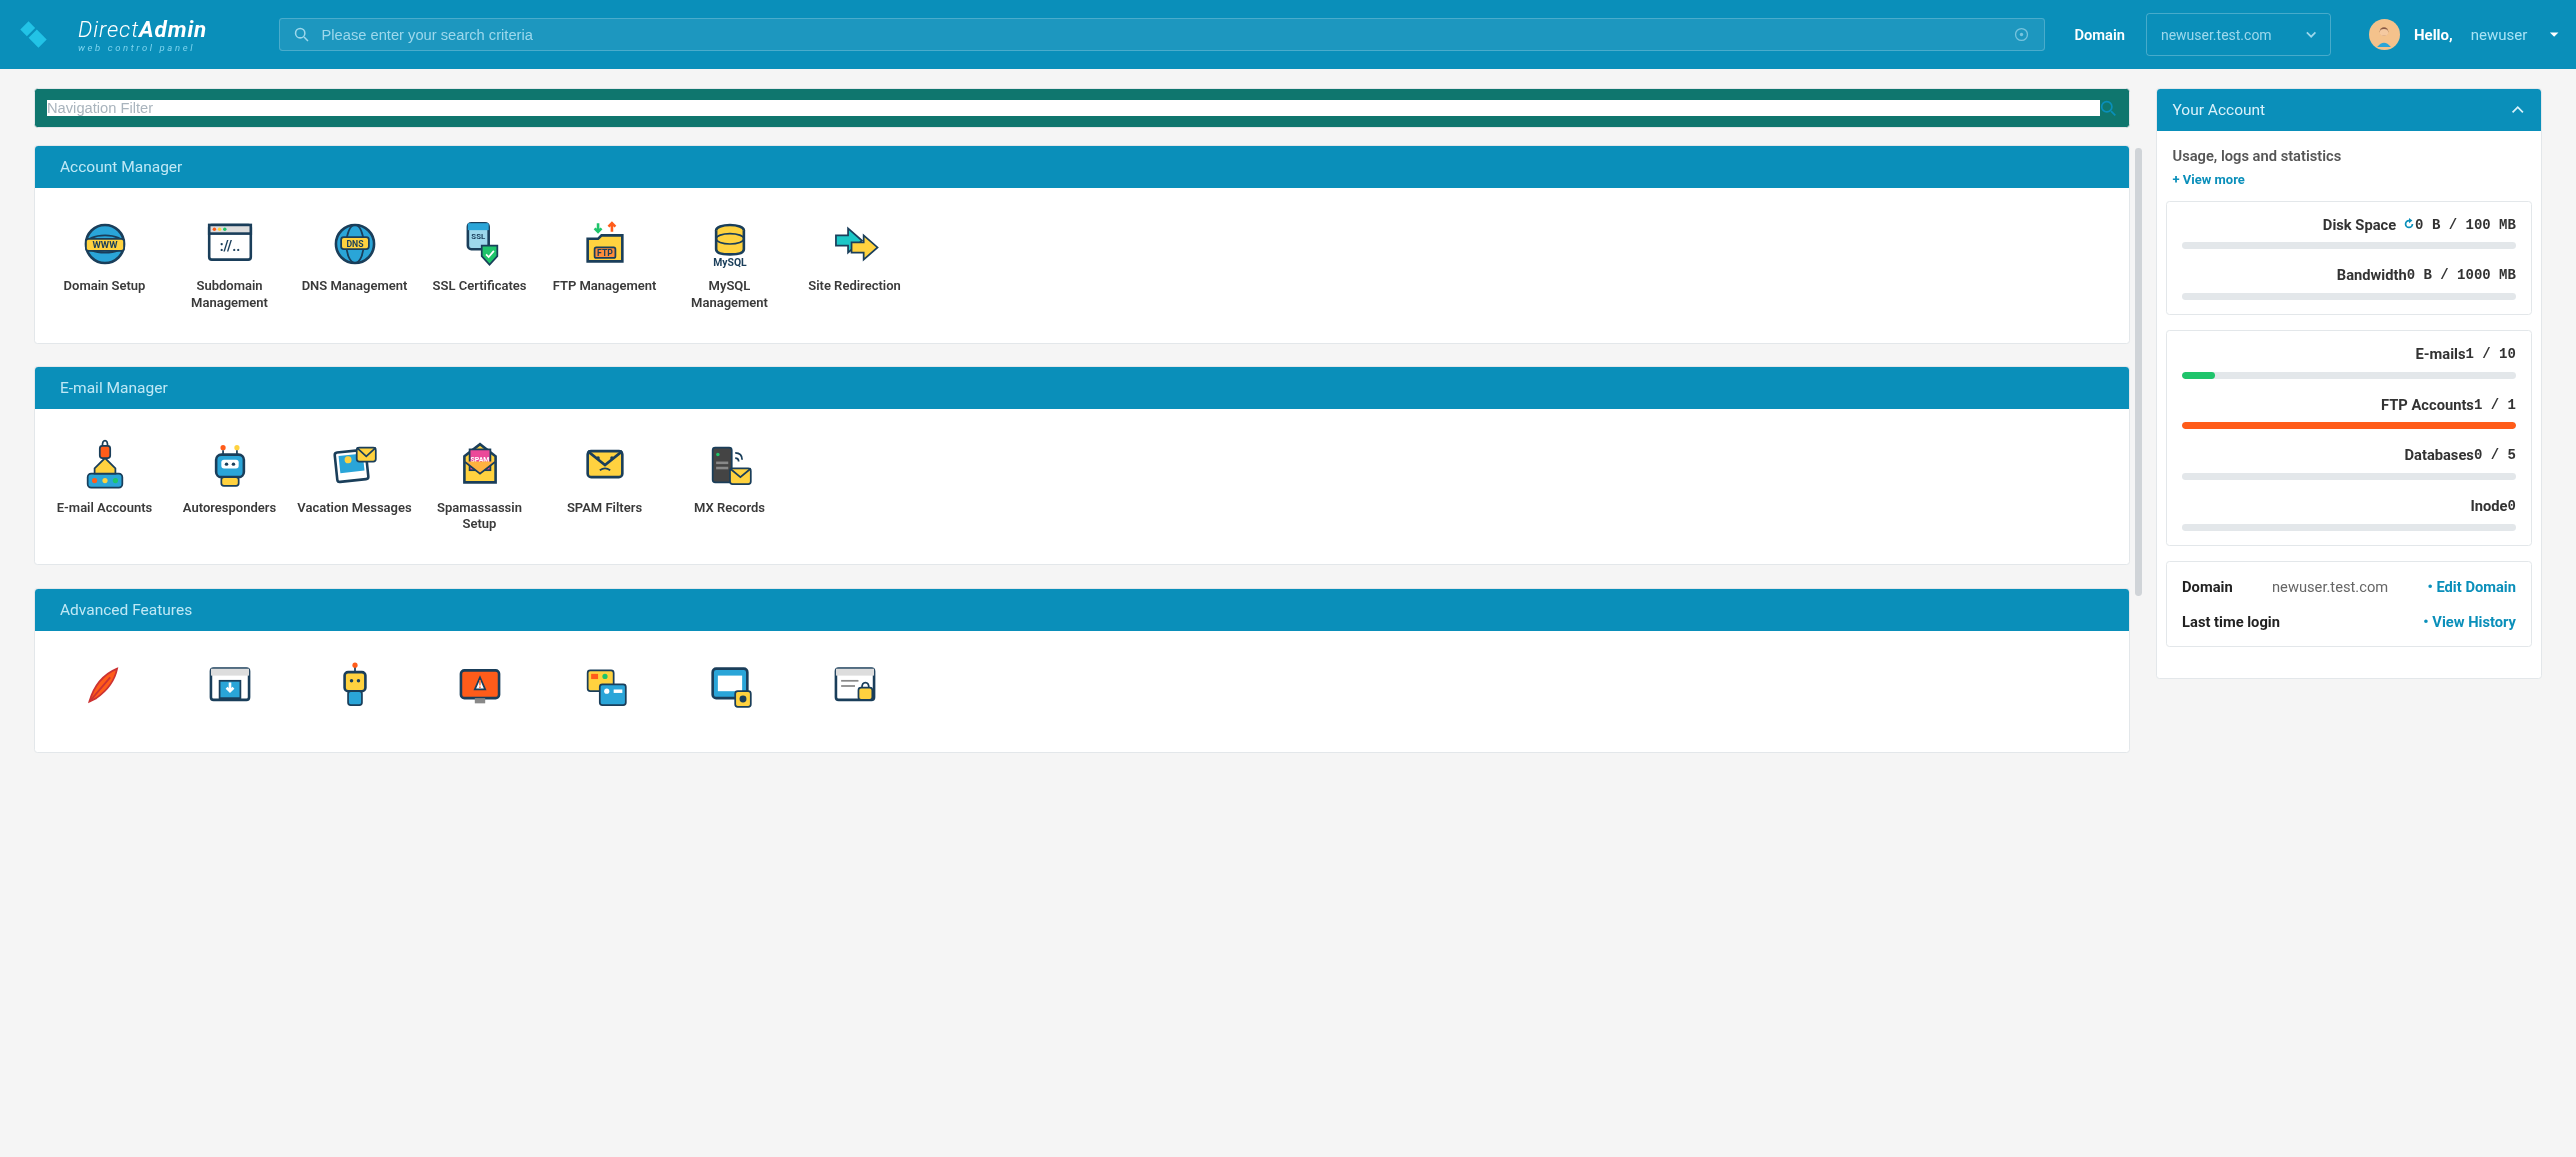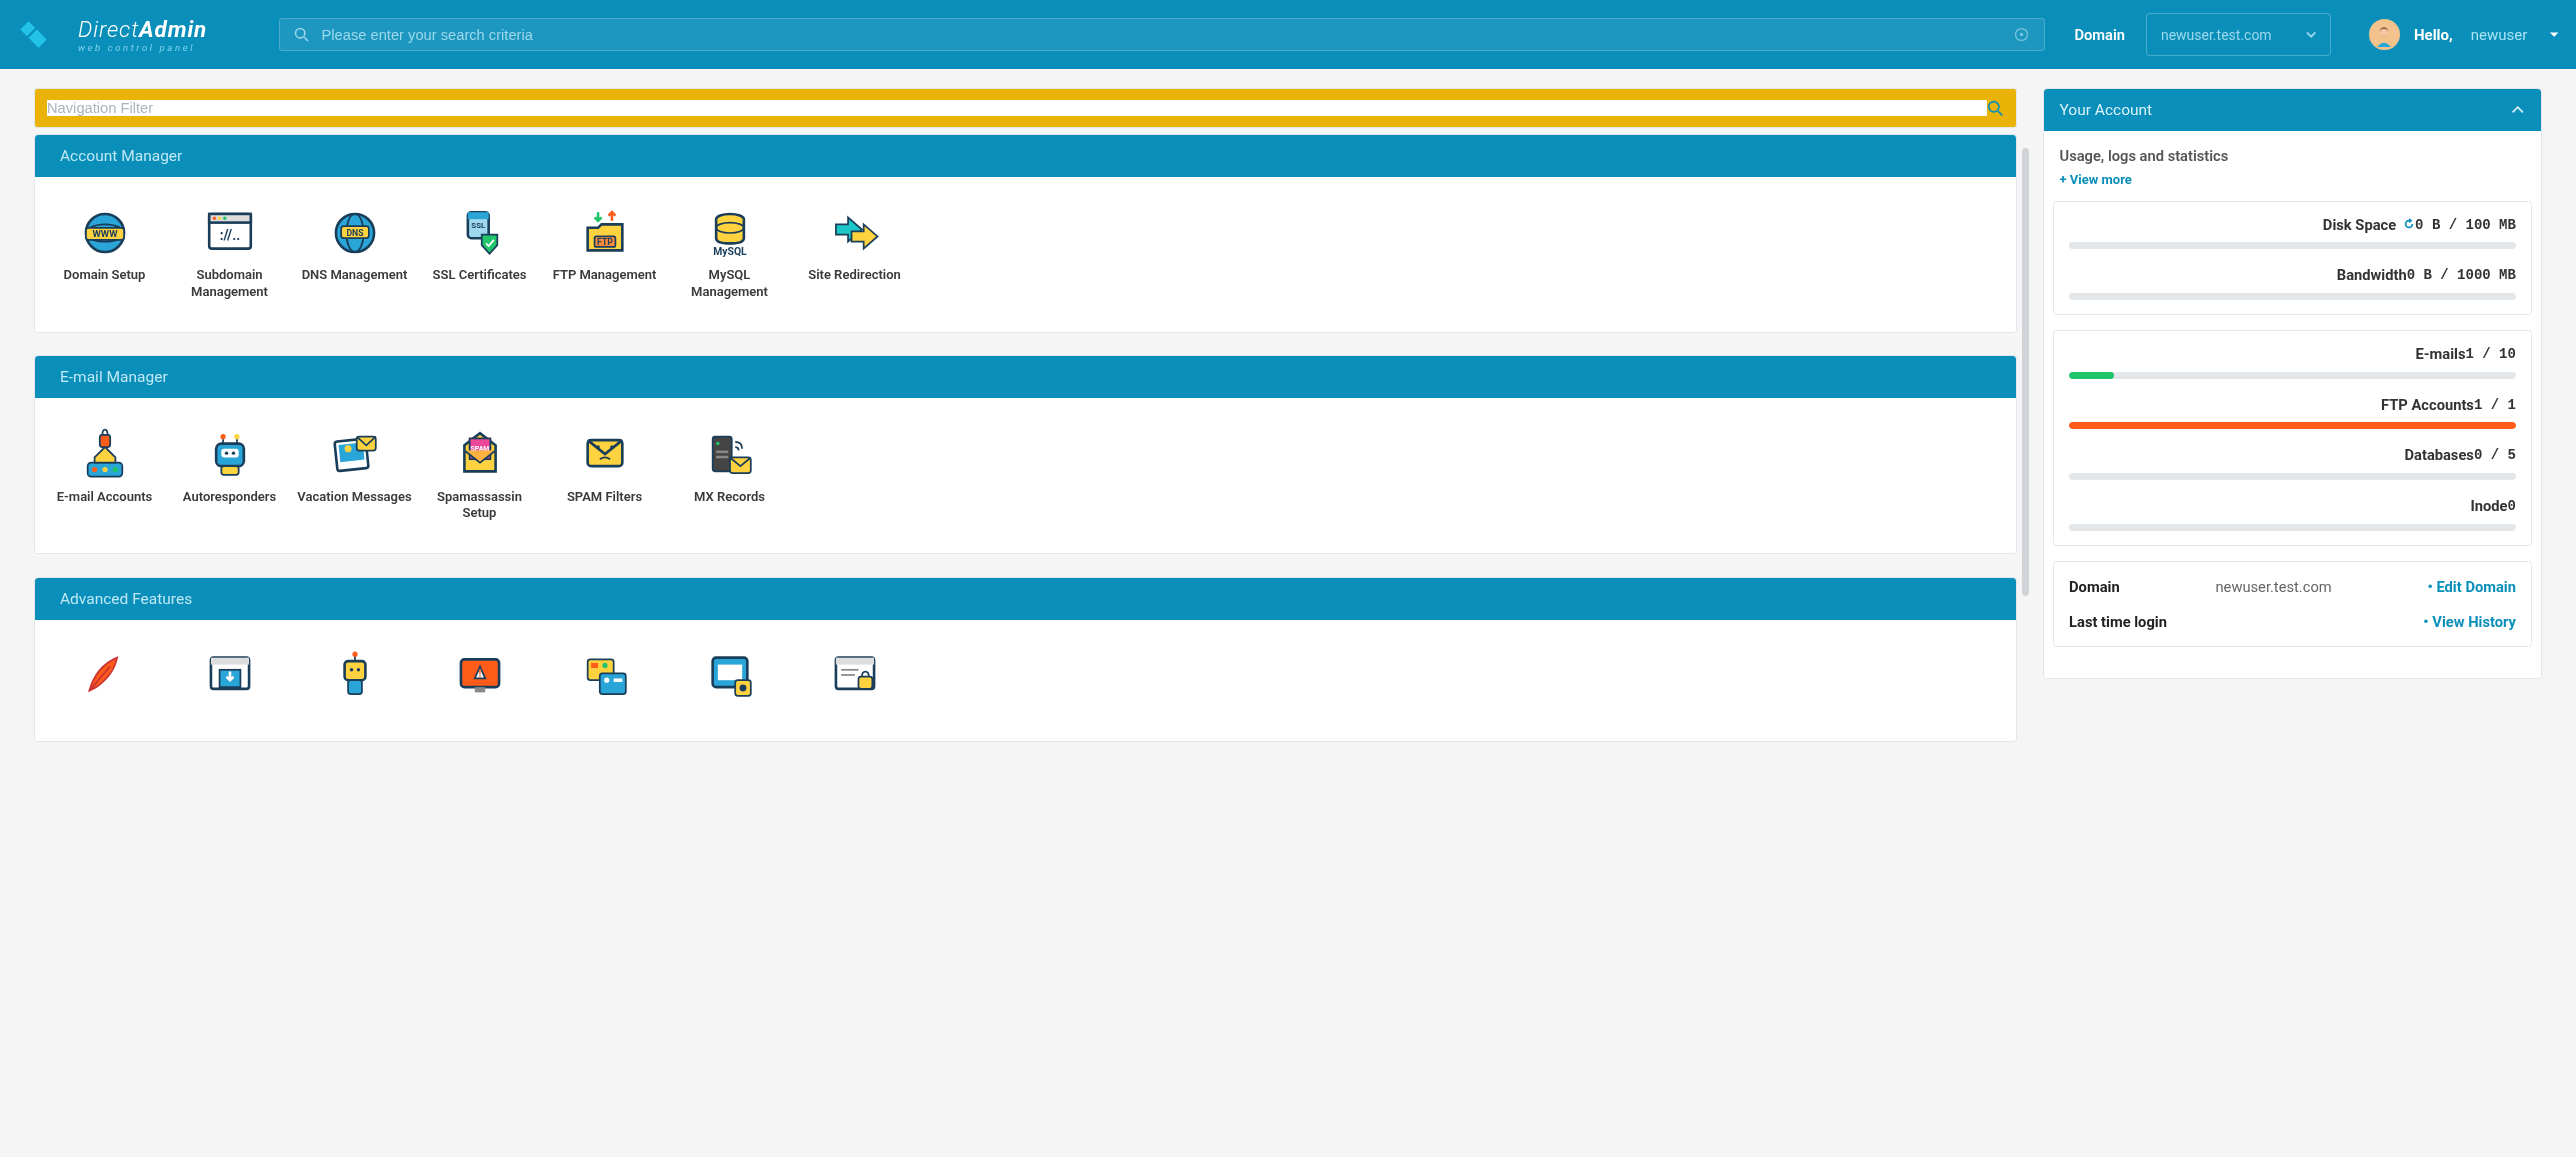--- a/index.html
+++ b/index.html
@@ -59,32 +59,32 @@
 }
 .domain-select .chev { width: 10.3px; height: 10.3px; }
 .user-block { display: flex; align-items: center; gap: 14px; margin-left: 17px; }
 .avatar { width: 31px; height: 31px; border-radius: 50%; background:#f4c28c; display:flex; align-items:center; justify-content:center;}
 .greet { color: #fff; font-size: 15px; display: flex; align-items:center; gap:18px;}
 .greet .uname { color: #a8e3f5; }
 .greet .chev { width:10.3px; height:10.3px; margin-left:3.4px; fill:#fff;}
 
 .container { display: flex; gap: 26px; padding: 19px 34px; align-items: flex-start; }
 .main { flex: 1; position: relative; }
-.side { width: 499px; }
+.side { width: 386px; }
 
 .nav-filter {
   width: 100%;
   height: 40px;
   border: 0.9px solid #e3e7ea;
   border-radius: 3.4px;
-  background: #eab308;
+  background: #0f766e;
   display: flex;
   align-items: center;
   padding: 16px 12px;
-  margin-bottom: 6px;
+  margin-bottom: 17px;
 }
 .nav-filter input {
   flex: 1; border: none; outline: none; font-size: 14.7px; color:#333;
 }
 .nav-filter input::placeholder { color: #a9b4bd; }
 .nf-search { width: 17px; height: 17px; }
 
 .panel { background:#fff; border:0.9px solid #e3e7ea; border-radius:3.4px; margin-bottom: 22.4px; }
 .panel-hdr {
   background:#0a8fba;

